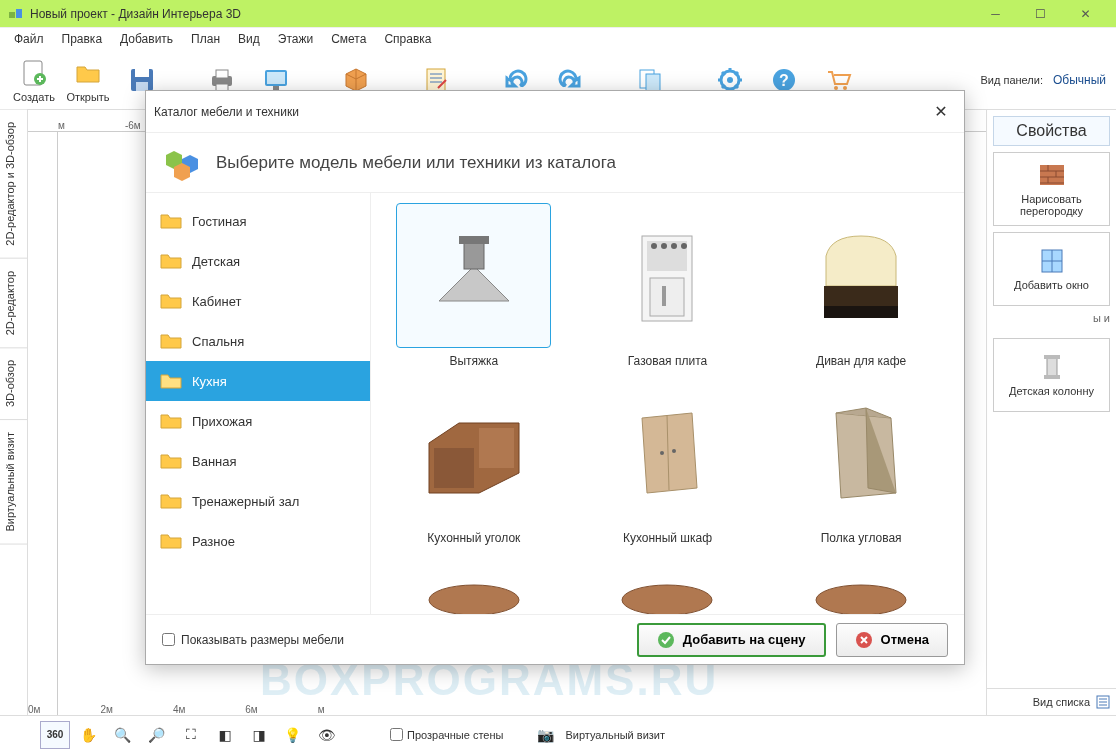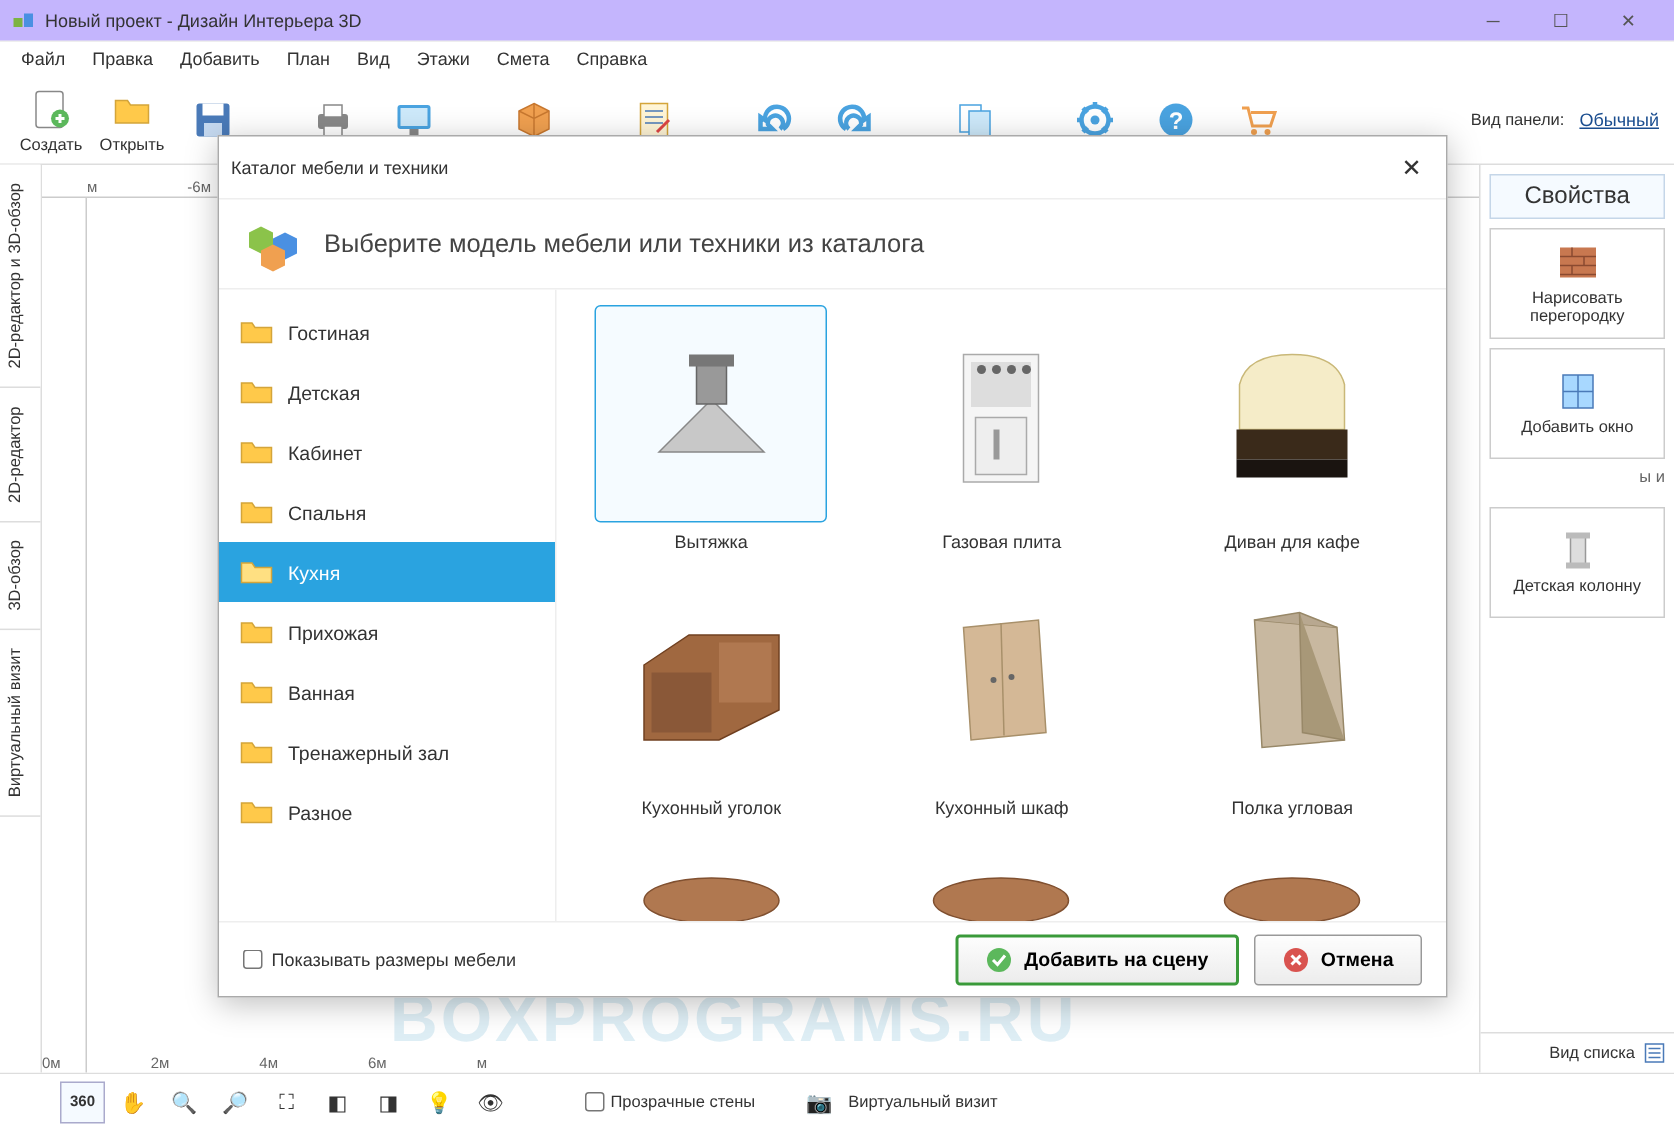--- a/index.html
+++ b/index.html
@@ -1,35 +1,35 @@
 <!DOCTYPE html>
 <html><head>
 <meta charset="utf-8">
 <style>
 * { box-sizing: border-box; margin: 0; padding: 0; font-family: "Segoe UI", Tahoma, sans-serif; }
 body { background: #fff; width: 1116px; height: 753px; overflow: hidden; position: relative; font-size: 12px; color: #333; }
 
 
-.titlebar { height: 28px; display: flex; align-items: center; padding: 0 8px; background: #c4b5fd; border-bottom: 1px solid #eee; }
+.titlebar { height: 28px; display: flex; align-items: center; padding: 0 8px; background: #bef264; border-bottom: 1px solid #eee; }
 .titlebar .app-icon { width: 16px; height: 16px; margin-right: 6px; }
 .titlebar .title { flex: 1; font-size: 12px; color: #333; }
 .titlebar .win-controls { display: flex; gap: 0; }
 .titlebar .win-btn { width: 45px; height: 28px; display: flex; align-items: center; justify-content: center; color: #555; }
 
 
 .menubar { height: 22px; display: flex; align-items: center; padding: 0 6px; gap: 2px; background: #fff; }
 .menubar .menu-item { padding: 2px 8px; cursor: default; }
 
 
 .toolbar { height: 60px; display: flex; align-items: center; padding: 2px 10px; background: #fff; border-bottom: 1px solid #ddd; gap: 6px; }
 .toolbar .tool-btn { display: flex; flex-direction: column; align-items: center; justify-content: center; min-width: 48px; height: 56px; cursor: pointer; font-size: 11px; gap: 2px; }
 .toolbar .tool-icon { width: 32px; height: 32px; display: flex; align-items: center; justify-content: center; }
 .toolbar .spacer { flex: 1; }
 .toolbar .panel-label { font-size: 11px; color: #333; }
-.toolbar .panel-link { color: #1a4d8f; text-decoration: underline; margin-left: 4px; cursor: pointer; }
+.toolbar .panel-link { color: #1a4d8f; margin-left: 4px; cursor: pointer; }
 
 
 .workspace { display: flex; height: calc(100% - 28px - 22px - 60px - 38px); }
 .left-tabs { width: 28px; display: flex; flex-direction: column; background: #fff; border-right: 1px solid #ddd; }
 .left-tabs .vtab { writing-mode: vertical-rl; transform: rotate(180deg); padding: 12px 4px; font-size: 11px; border-top: 1px solid #ddd; cursor: pointer; text-align: center; }
 .left-tabs .vtab.active { background: #fff; }
 
 .canvas-area { flex: 1; position: relative; background: #fff; }
 .ruler-h { height: 22px; border-bottom: 1px solid #ccc; display: flex; align-items: flex-end; font-size: 10px; color: #666; padding-left: 30px; gap: 60px; }
 .ruler-v { position: absolute; left: 0; top: 22px; bottom: 0; width: 30px; border-right: 1px solid #ccc; display: flex; flex-direction: row; font-size: 10px; color: #666; gap: 60px; padding-top: 10px; align-items: flex-end; padding-right: 3px; }

